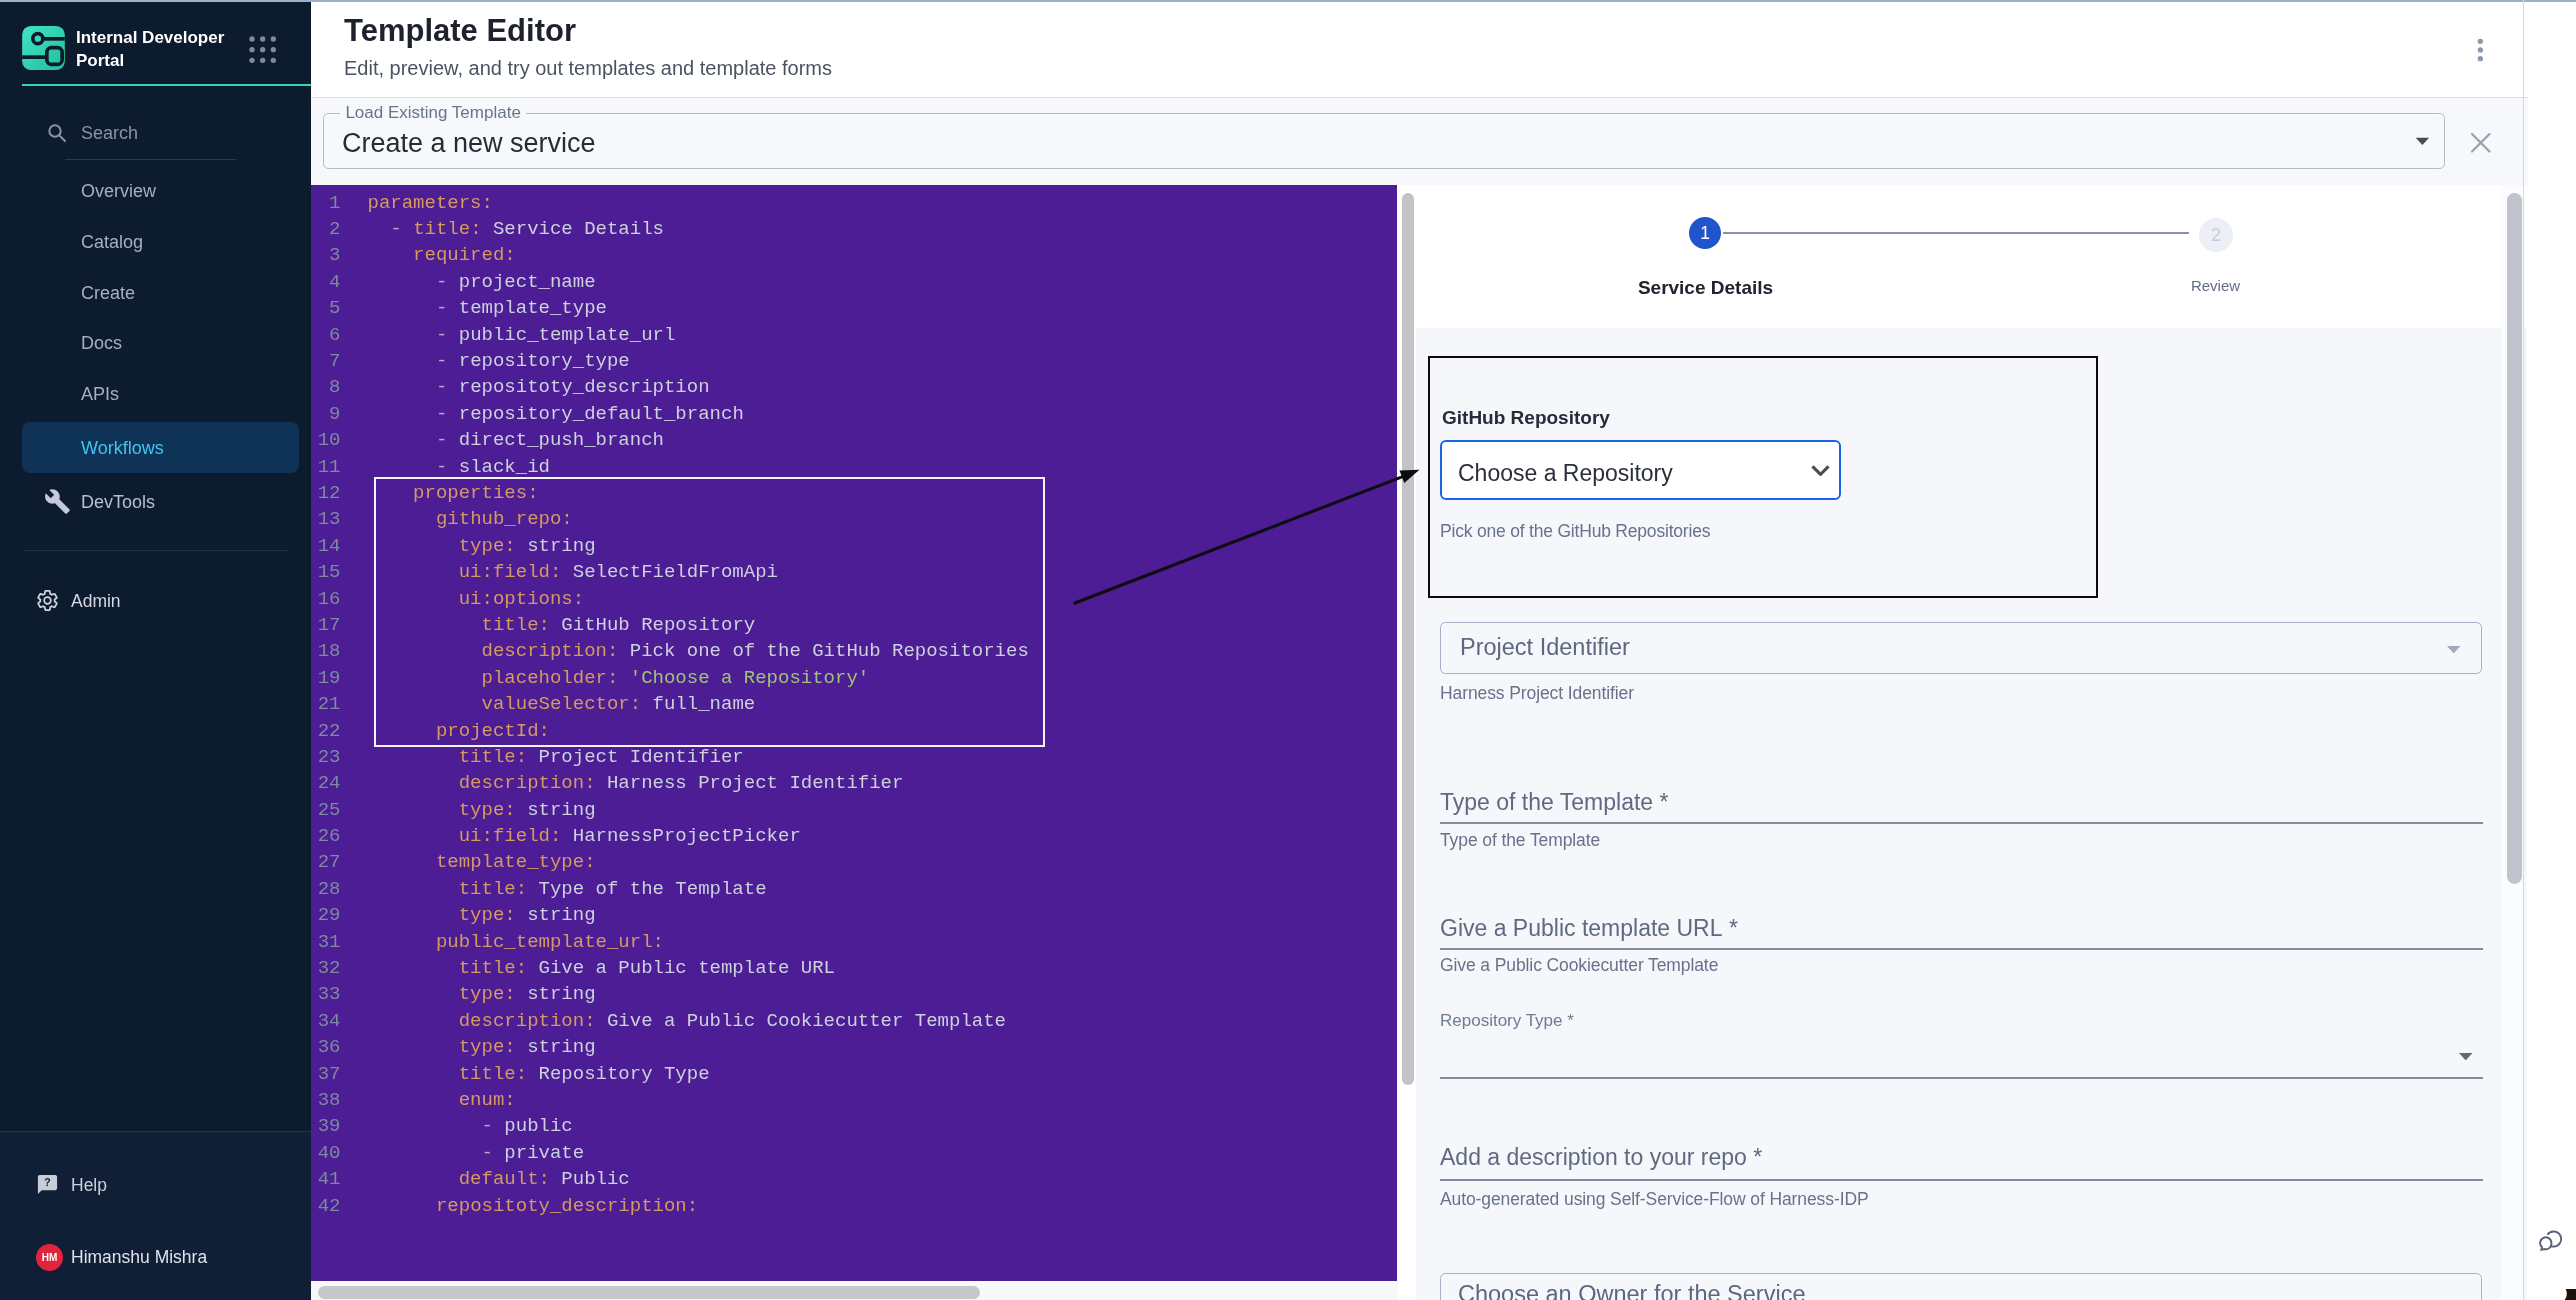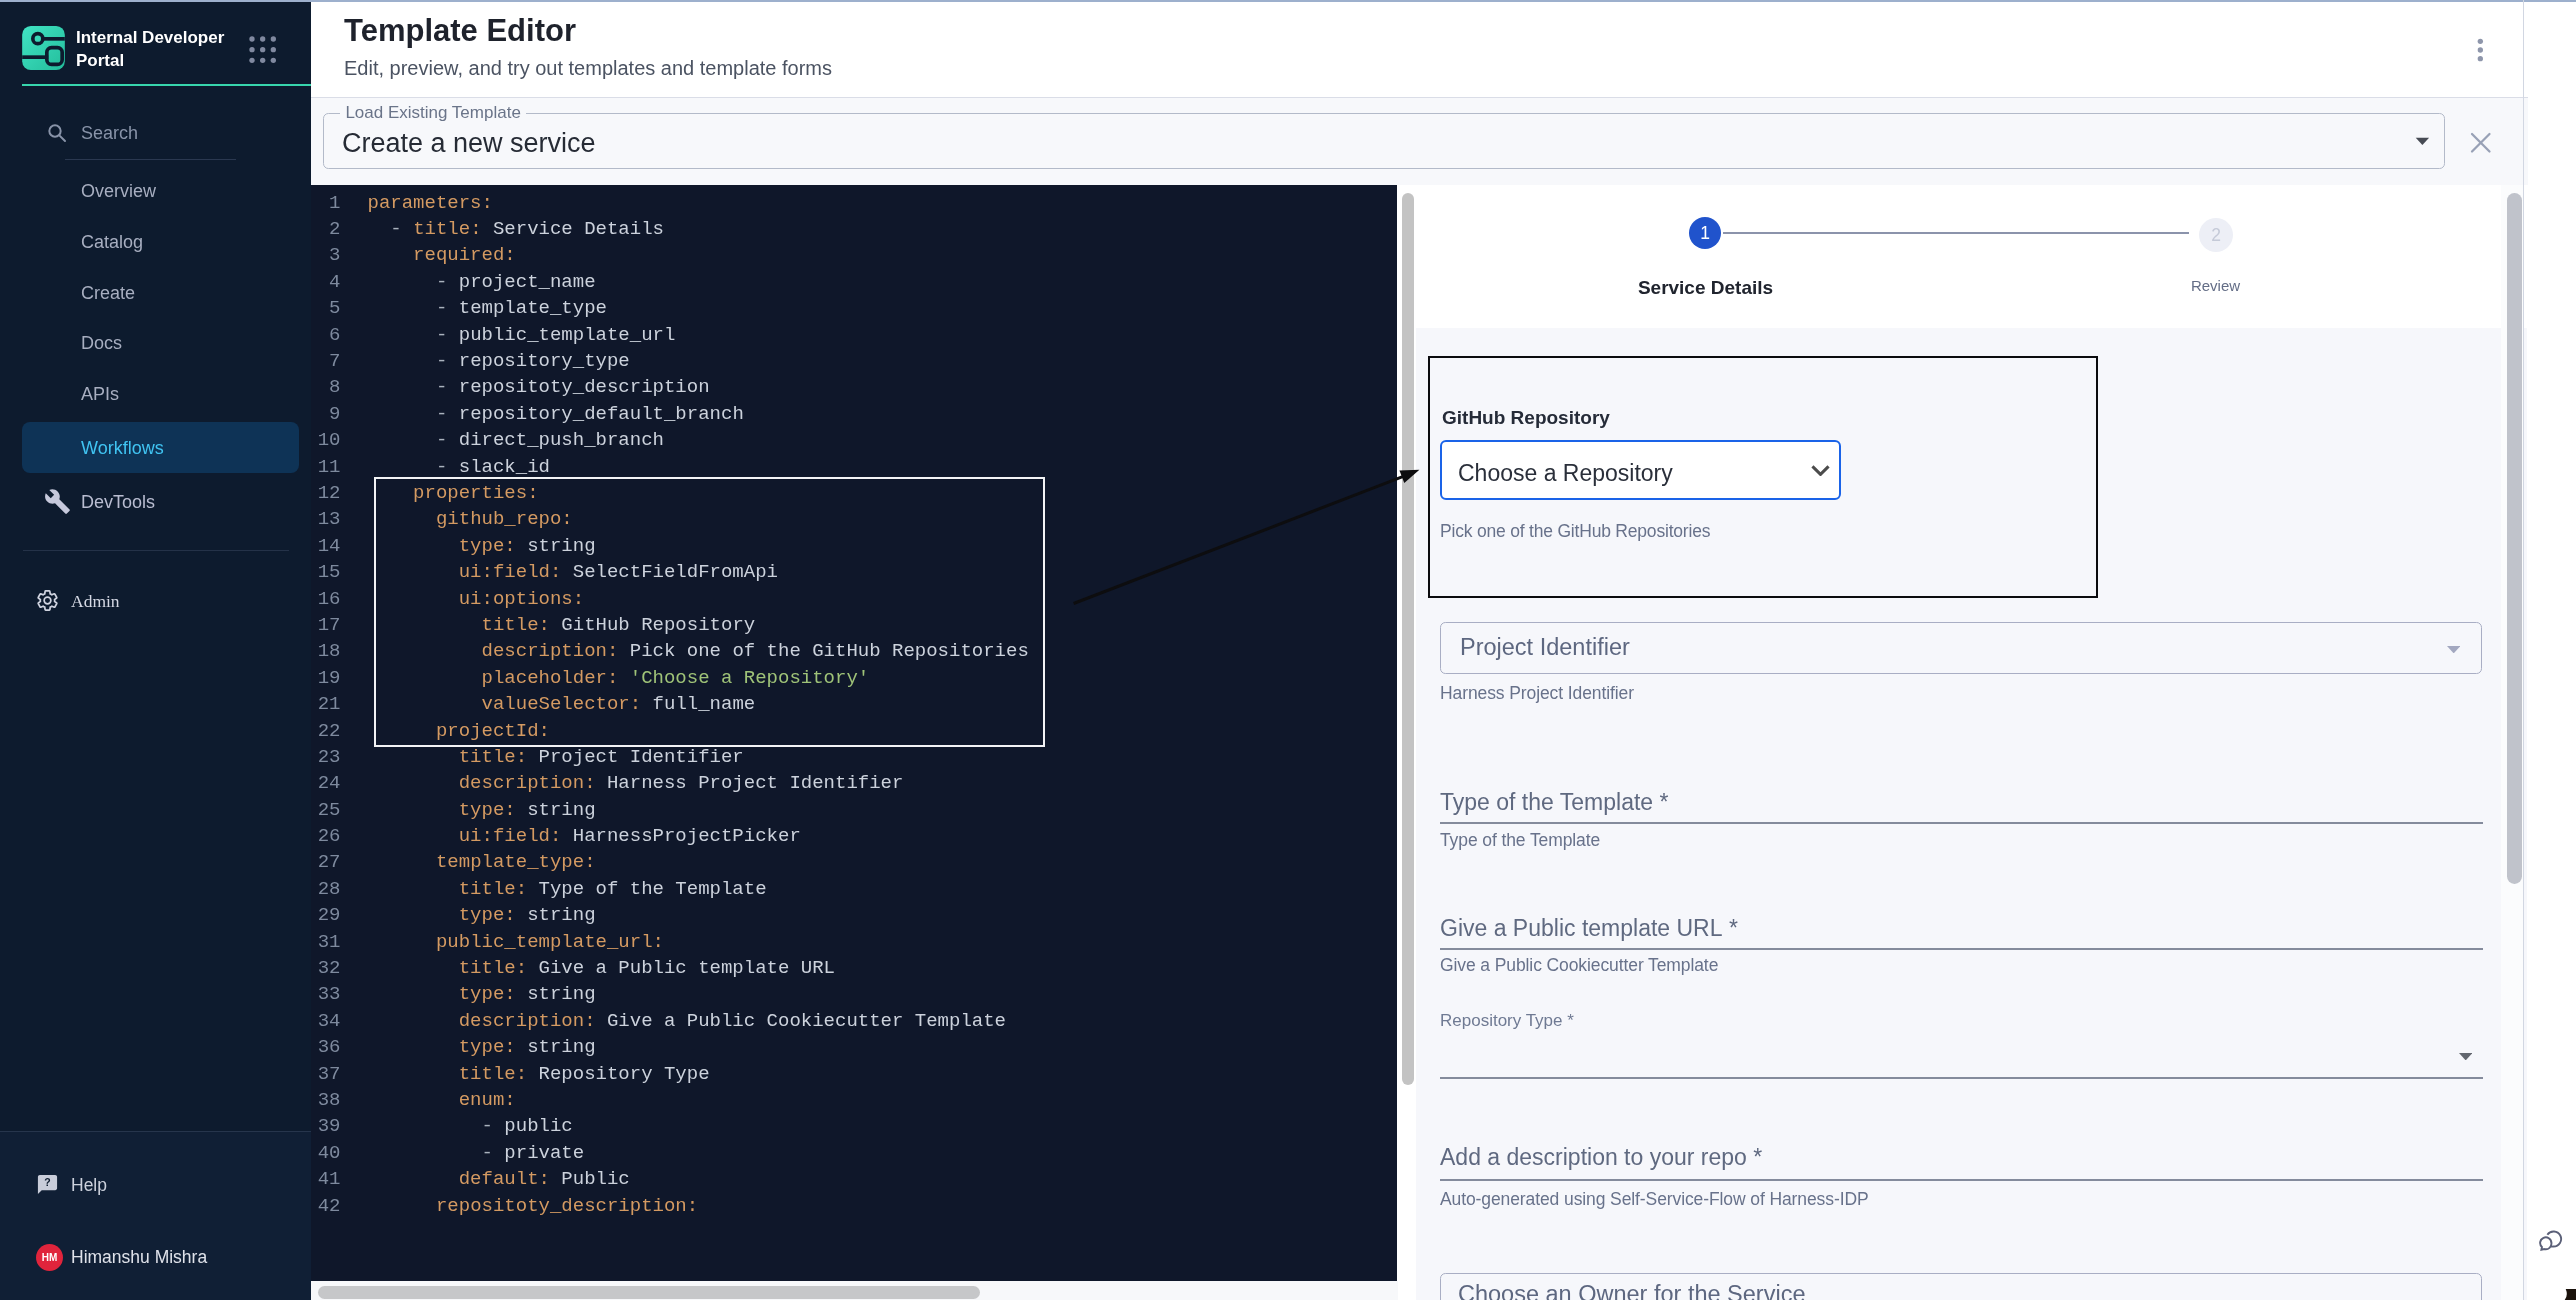--- a/index.html
+++ b/index.html
@@ -15,21 +15,21 @@
   #header { position:absolute; left:311px; top:2px; width:2217px; height:95px; background:#ffffff; }
   #band { position:absolute; left:311px; top:97px; width:2217px; height:88px; background:#f7f8fb;
           border-top:0.7px solid #dadde7; }
   #fieldset { position:absolute; left:323px; top:113px; width:2122px; height:56px;
           border:1.3px solid #b3bac9; border-radius:5.4px; }
   #fieldlabel { position:absolute; left:340px; top:103px; font-size:17px; color:#6a7489;
           background:#f7f8fb; padding:0 5.4px; }
 
   
   #editor { position:absolute; left:311px; top:185px; width:1087px; height:1096px;
-    background:#0f172a; overflow:hidden; font-family:"Liberation Mono", monospace;
+    background:#4c1d95; overflow:hidden; font-family:"Liberation Mono", monospace;
     font-size:19px; padding-top:4.7px; }
   .ln { height:26.4px; line-height:26.4px; white-space:pre; }
   .no { display:inline-block; width:29.5px; text-align:right; color:#7e8a9e; }
   .cd { padding-left:27px; }
   .k { color:#d49a62; }
   .v { color:#ccd2dc; }
   .p { color:#aab2bd; }
   .s { color:#9fc378; }
 
   
@@ -87,21 +87,21 @@
   <div class="navtxt" style="top:438px; color:#40c4f2;">Workflows</div>
   <svg class="abs" style="left:44px; top:488px;" width="27" height="27" viewBox="0 0 24 24">
     <path fill="#c6c9dc" d="M22.7 19l-9.1-9.1c.9-2.3.4-5-1.5-6.9-2-2-5-2.4-7.4-1.3L9 6 6 9 1.6 4.7C.4 7.1.9 10.1 2.9 12.1c1.9 1.9 4.6 2.4 6.9 1.5l9.1 9.1c.4.4 1 .4 1.4 0l2.3-2.3c.5-.4.5-1 .1-1.4z"></path>
   </svg>
   <div class="navtxt" style="top:492px; color:#b9bdd1;">DevTools</div>
   <div class="abs" style="left:23px; top:550px; width:266px; height:0.7px; background:#243248;"></div>
 
   <svg class="abs" style="left:36px; top:589px;" width="23" height="23" viewBox="0 0 24 24">
     <path fill="none" stroke="#d0d4e0" stroke-width="1.8" d="M19.4 13c.04-.32.06-.66.06-1s-.02-.68-.07-1l2.1-1.65c.19-.15.24-.42.12-.64l-2-3.46c-.12-.22-.39-.3-.61-.22l-2.49 1c-.52-.4-1.08-.73-1.69-.98l-.38-2.65C14.46 2.18 14.25 2 14 2h-4c-.25 0-.46.18-.49.42l-.38 2.65c-.61.25-1.17.59-1.69.98l-2.49-1c-.23-.09-.49 0-.61.22l-2 3.46c-.13.22-.07.49.12.64L4.56 11c-.05.32-.07.66-.07 1s.02.68.07 1l-2.1 1.65c-.19.15-.24.42-.12.64l2 3.46c.12.22.39.3.61.22l2.49-1c.52.4 1.08.73 1.69.98l.38 2.65c.03.24.24.42.49.42h4c.25 0 .46-.18.49-.42l.38-2.65c.61-.25 1.17-.59 1.69-.98l2.49 1c.23.09.49 0 .61-.22l2-3.46c.12-.22.07-.49-.12-.64L19.4 13zM12 15.5c-1.93 0-3.5-1.57-3.5-3.5s1.57-3.5 3.5-3.5 3.5 1.57 3.5 3.5-1.57 3.5-3.5 3.5z"></path>
   </svg>
-  <div class="navtxt" style="left:71px; top:591px; font-size:17.5px; color:#d5d9e4;font-family:Liberation Serif, serif;">Admin</div>
+  <div class="navtxt" style="left:71px; top:591px; font-size:17.5px; color:#d5d9e4;">Admin</div>
 
   <div class="abs" style="left:0; top:1132px; width:311px; height:169px; background:#101f35;"></div>
   <div class="abs" style="left:0; top:1131px; width:311px; height:0.7px; background:#26354c;"></div>
   <svg class="abs" style="left:36px; top:1173px;" width="23" height="23" viewBox="0 0 24 24">
     <path fill="#c9cdda" d="M20 2H4c-1.1 0-2 .9-2 2v18l4-4h14c1.1 0 2-.9 2-2V4c0-1.1-.9-2-2-2z"></path>
     <text x="12" y="13.5" font-size="11" fill="#0d1b2e" text-anchor="middle" font-weight="bold">?</text>
   </svg>
   <div class="navtxt" style="left:71px; top:1175px; font-size:17.5px; color:#ccd1dc;">Help</div>
   <div class="abs" style="left:36px; top:1244px; width:27px; height:27px; border-radius:50%; background:#e0243c;"></div>
   <div class="abs" style="left:36px; top:1244px; width:27px; height:27px; line-height:27px; text-align:center; font-size:10px; font-weight:700; color:#ffffff;">HM</div>

